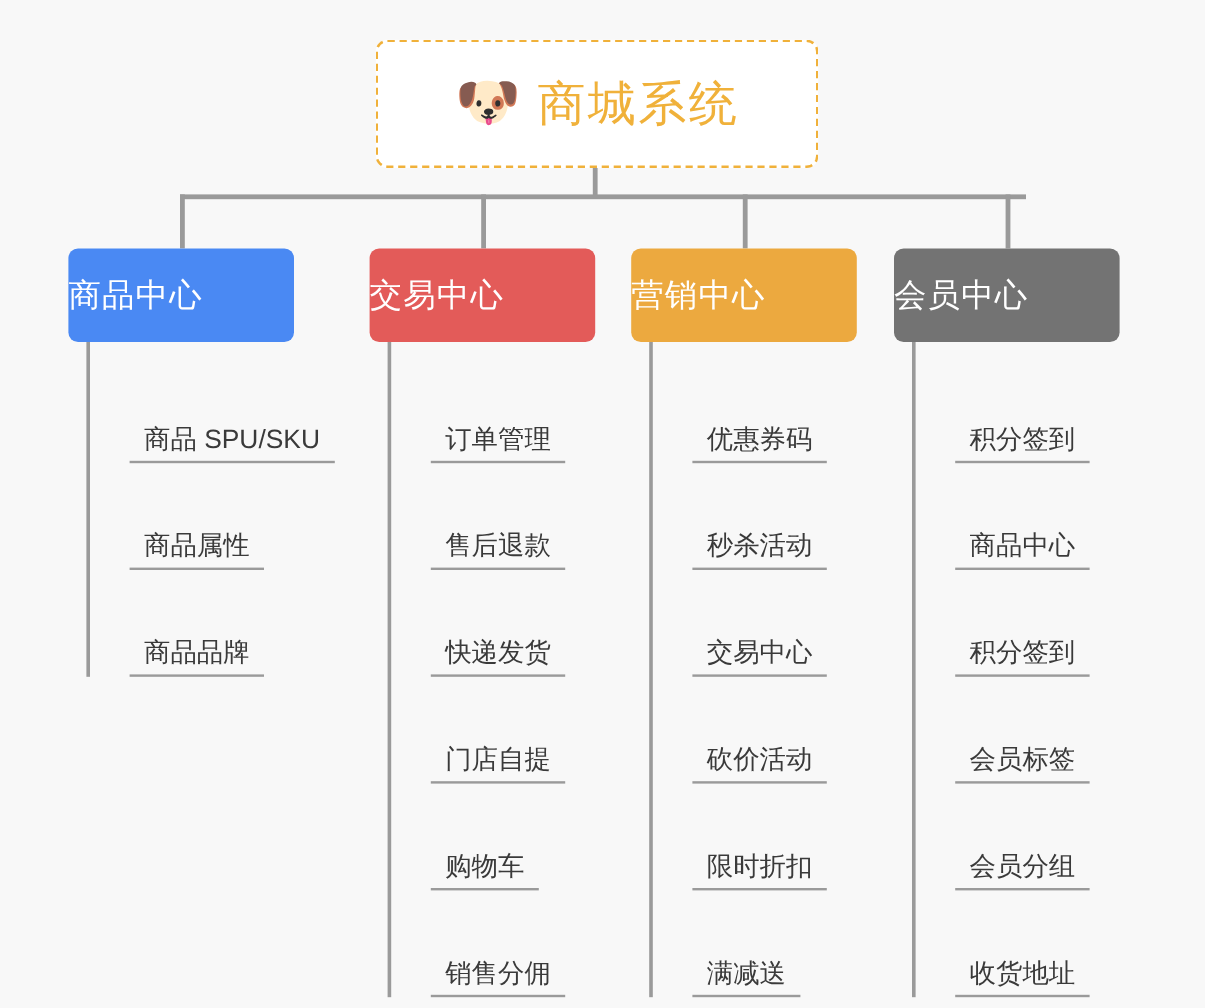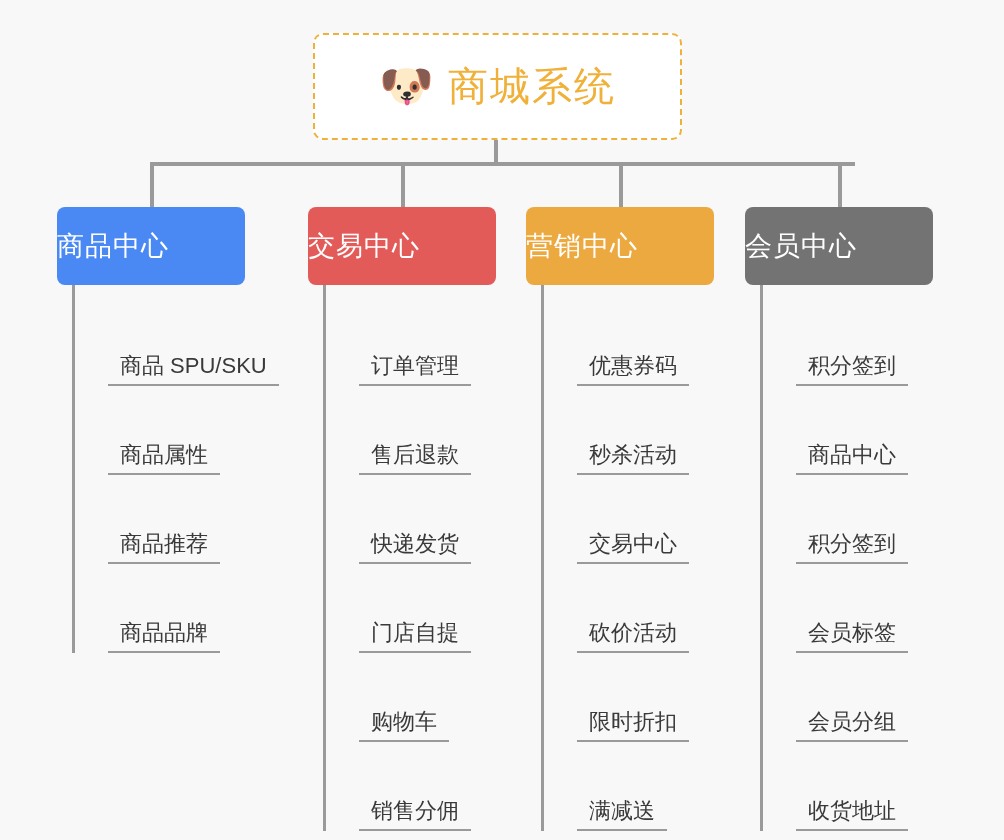--- a/index.html
+++ b/index.html
@@ -142,23 +142,20 @@
           <span>商品中心</span>
         </div>
         <div class="leaf-list">
           <div class="leaf">
             <span class="leaf-label">商品 SPU/SKU</span>
           </div>
           <div class="leaf">
             <span class="leaf-label">商品属性</span>
           </div>
           <div class="leaf">
-            <span class="leaf-label">商品推荐</span>
-          </div>
-          <div class="leaf">
             <span class="leaf-label">商品品牌</span>
           </div>
         </div>
       </div>
       <div class="branch" style="left: 308px;">
         <div class="branch-header" style="background: rgb(227, 91, 89);">
           <span>交易中心</span>
         </div>
         <div class="leaf-list">
           <div class="leaf">

